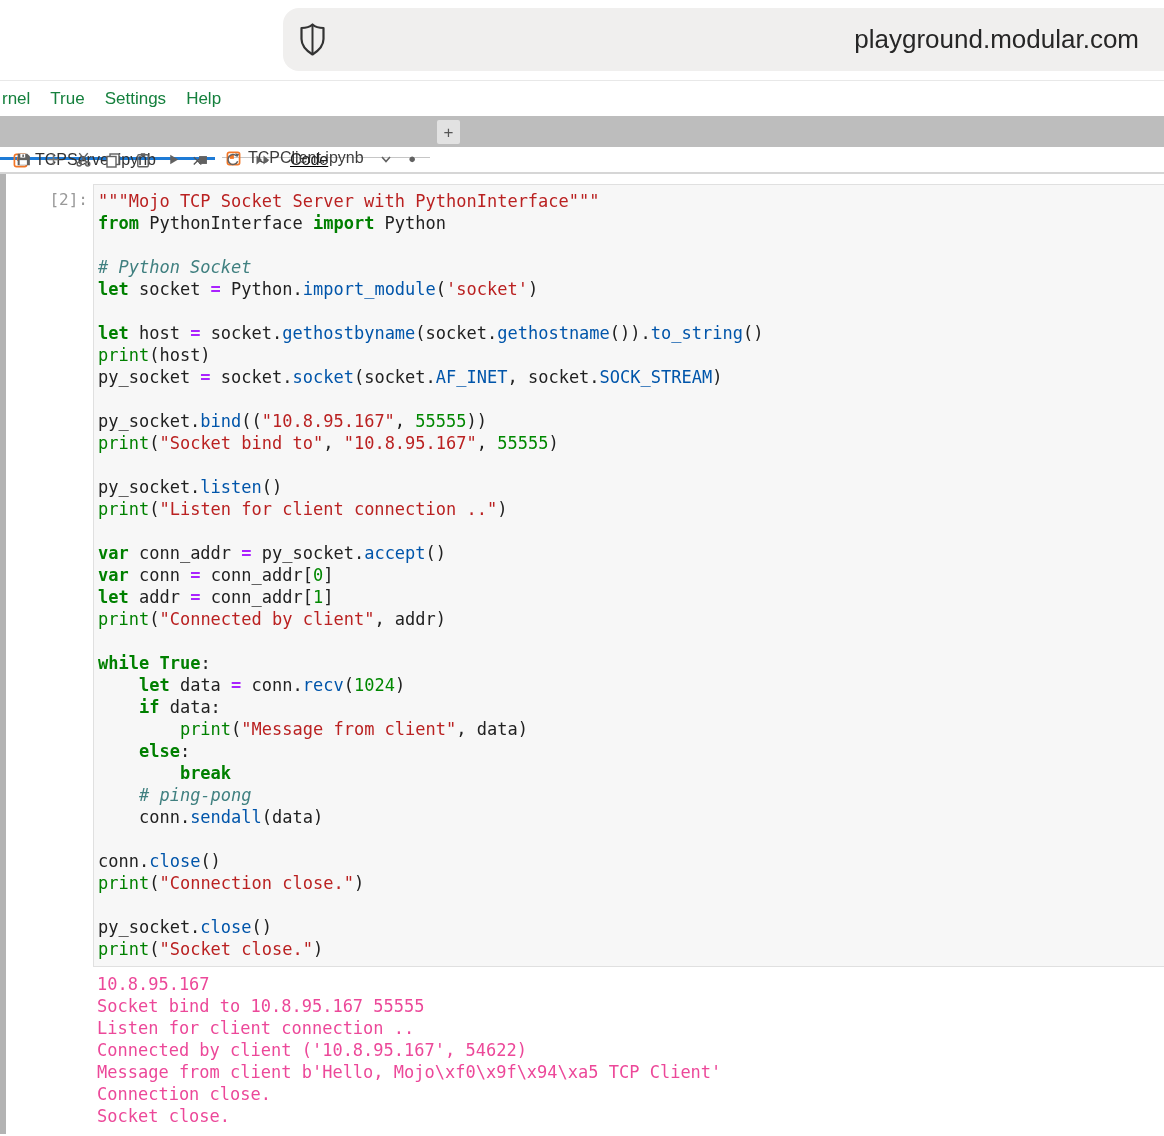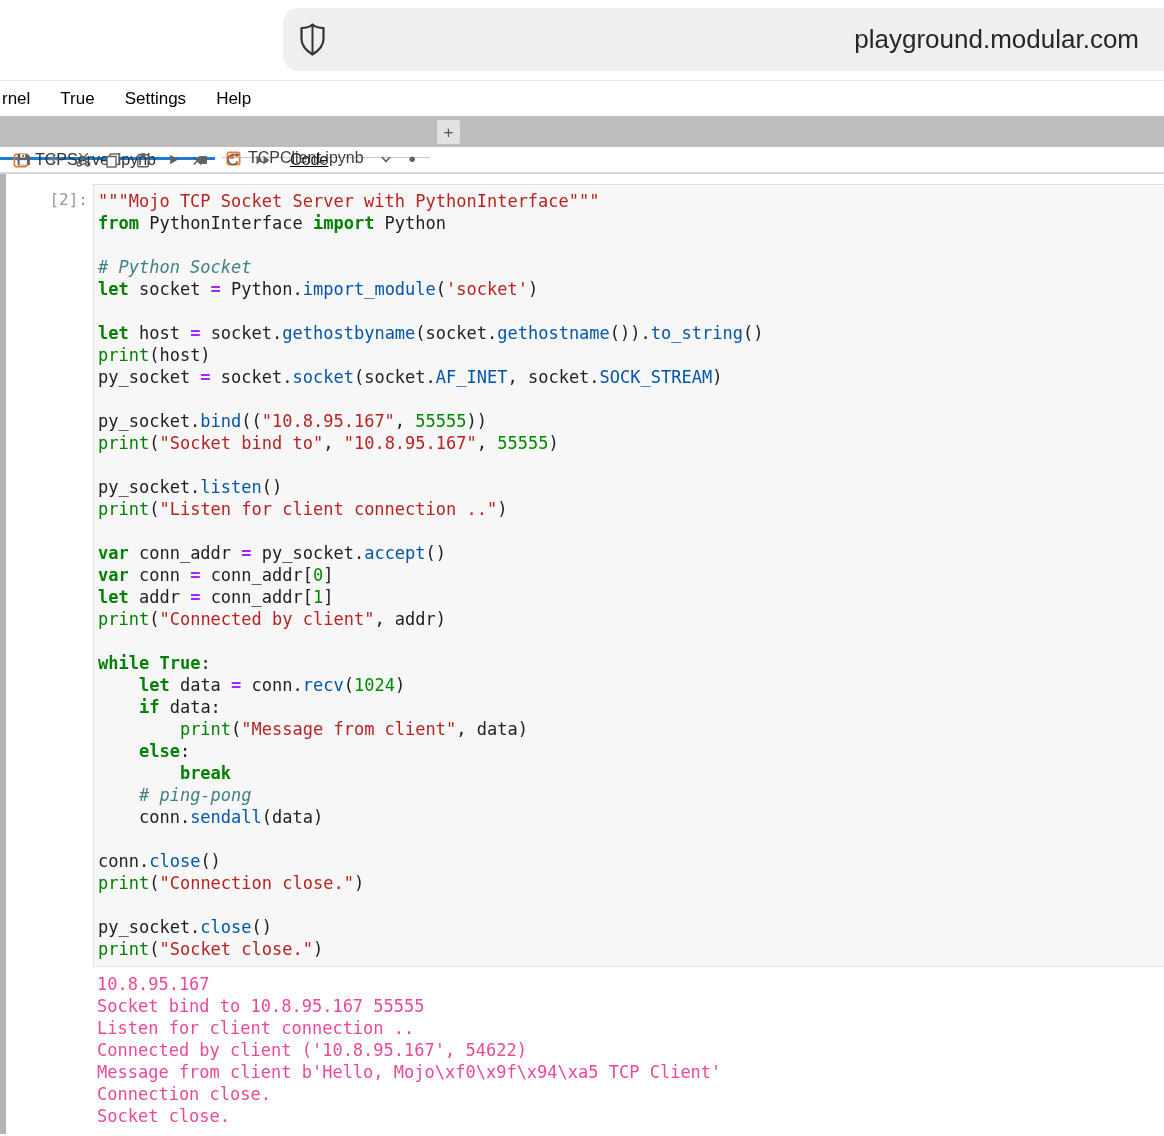--- a/index.html
+++ b/index.html
@@ -14,21 +14,21 @@
   
   .browser-bar{position:relative;height:80px;background:#fff;margin-left:28px;}
   .url-pill{position:absolute;left:255px;right:-20px;top:8px;height:63px;
     background:#f0efee;border-radius:16px;display:flex;align-items:center;}
   .shield{margin-left:15px;display:flex;align-items:center;}
   .url-text{flex:1;text-align:right;padding-right:45px;font-size:26px;color:#262626;}
 
   
   .menu-bar{height:36px;background:#fff;border-top:1px solid #e8e8e8;
     display:flex;align-items:center;}
-  .menu-item{font-size:17px;color:#000000;margin-right:30px;cursor:default;}
+  .menu-item{font-size:17px;color:#15803d;margin-right:20px;cursor:default;}
   .menu-item:first-child{margin-left:2px;}
 
   
   .tab-bar{height:31px;background:#bdbdbd;display:flex;align-items:stretch;}
   .tab{display:flex;align-items:center;font-size:16px;margin-top:41px;}
   .tab.active{width:215px;background:#fff;border-top:3px solid var(--tab-accent);
     color:#333;padding-left:13px;}
   .tab.inactive{width:208px;background:#ececec;margin-left:7px;color:#3d3d3d;
     padding-left:4px;border-top:1px solid #c6c6c6;}
   .tab-label{margin-left:7px;white-space:nowrap;flex:1;}

